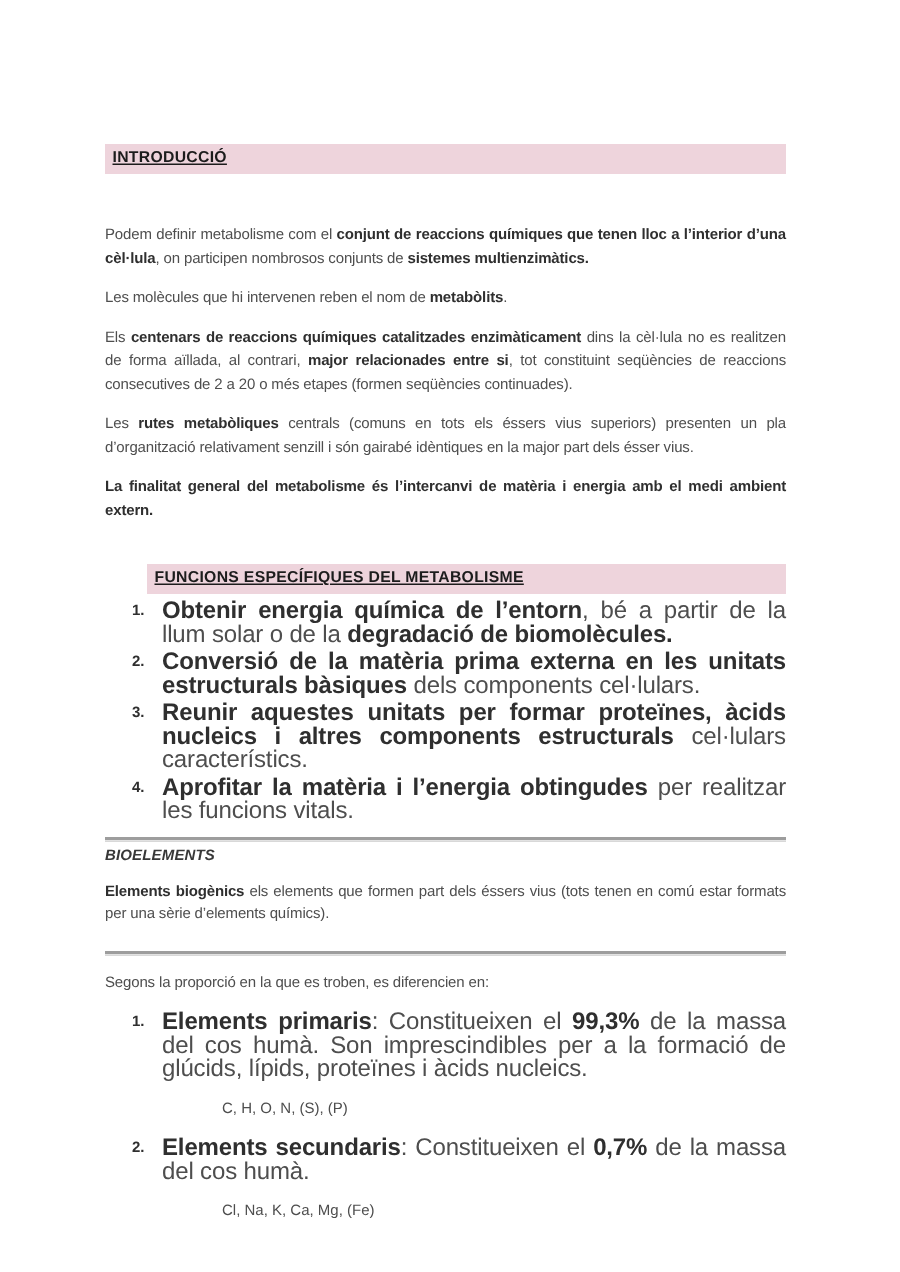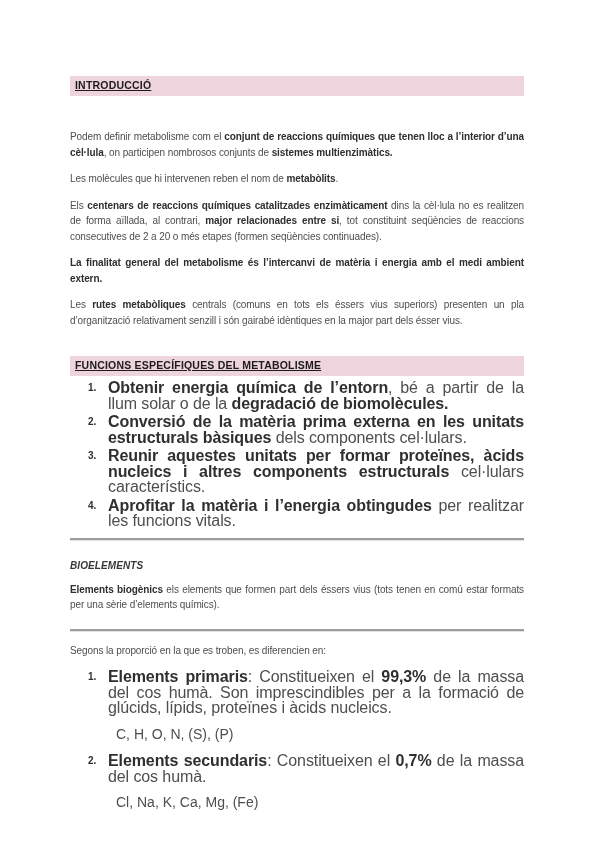--- a/index.html
+++ b/index.html
@@ -6,51 +6,51 @@
   body {
     width: 600px; height: 848px;
     background: #ffffff;
     font-family: "Liberation Sans", sans-serif;
     color: #4e4e4e;
     overflow: hidden;
   }
   .page {
     box-sizing: border-box;
     width: 600px; height: 760px;
-    padding: 76px 76px 30px 70px;
+    padding: 96px 76px 30px 70px;
   }
   .band {
     background: #eed4dc;
     padding: 3px 5px 4px 5px;
     font-size: 10.5px;
     line-height: 13px;
     font-weight: 700;
     color: #1c1c1c;
     letter-spacing: 0.2px;
   }
   .band .u { text-decoration: underline; }
-  .mt-sec { margin-top: 28px; }
+  .mt-sec { margin-top: 28px; margin-left: 28px; }
   .para {
     margin: 11px 0 0 0;
     font-size: 10px;
     line-height: 15.5px;
     letter-spacing: -0.1px;
     text-align: justify;
   }
   .mt-xl { margin-top: 33px; }
   .b { font-weight: 700; color: #2f2f2f; }
   .rule {
     margin: 9px 0 0 0;
     height: 2px;
     background: #9d9d9d;
     border-bottom: 1px solid #e2e2e2;
   }
   .rule.mt-lg { margin-top: 16px; }
   .subhead {
-    margin-top: 19px;
+    margin-top: 4px;
     font-size: 10px;
     font-weight: 700;
     font-style: italic;
     color: #383838;
     letter-spacing: 0.1px;
   }
   .subhead.mt-lg { margin-top: 15px; }
   .nlist { list-style: none; margin: 4px 0 0 0; padding: 0; }
   .nlist li { margin-top: 3px; }
   .nlist.spaced li { margin-top: 11px; }
@@ -64,40 +64,40 @@
     color: #2f2f2f;
   }
   .li-body {
     flex: 1;
     font-size: 16px;
     line-height: 15.5px;
     letter-spacing: -0.1px;
     text-align: justify;
   }
   .symbols {
-    margin: 11px 0 3px 46px;
-    font-size: 14px;
+    margin: 11px 0 3px 78px;
+    font-size: 10px;
     line-height: 15.5px;
     color: #4e4e4e;
   }
 </style>
 </head>
 <body>
 
 <div class="page">
 
   <div class="band">
     <span class="u">INTRODUCCIÓ</span>
   </div>
 
   <p class="para mt-xl"><span>Podem definir metabolisme com el </span><span class="b">conjunt de reaccions químiques que tenen lloc a l’interior d’una cèl·lula</span><span>, on participen nombrosos conjunts de </span><span class="b">sistemes multienzimàtics.</span></p>
   <p class="para"><span>Les molècules que hi intervenen reben el nom de </span><span class="b">metabòlits</span><span>.</span></p>
   <p class="para"><span>Els </span><span class="b">centenars de reaccions químiques catalitzades enzimàticament</span><span> dins la cèl·lula no es realitzen de forma aïllada, al contrari, </span><span class="b">major relacionades entre si</span><span>, tot constituint seqüències de reaccions consecutives de 2 a 20 o més etapes (formen seqüències continuades).</span></p>
+  <p class="para"><span>Les </span><span class="b">rutes metabòliques</span><span> centrals (comuns en tots els éssers vius superiors) presenten un pla d’organització relativament senzill i són gairabé idèntiques en la major part dels ésser vius.</span></p>
   <p class="para"><span class="b">La finalitat general del metabolisme és l’intercanvi de matèria i energia amb el medi ambient extern.</span></p>
-  <p class="para"><span>Les </span><span class="b">rutes metabòliques</span><span> centrals (comuns en tots els éssers vius superiors) presenten un pla d’organització relativament senzill i són gairabé idèntiques en la major part dels ésser vius.</span></p>
 
   <div class="band mt-sec">
     <span class="u">FUNCIONS ESPECÍFIQUES DEL METABOLISME</span>
   </div>
 
   <ol class="nlist">
     <li>
       <div class="li-row">
         <span class="num">1.</span>
         <span class="li-body"><span class="b">Obtenir energia química de l’entorn</span><span>, bé a partir de la llum solar o de la </span><span class="b">degradació de biomolècules.</span></span>

